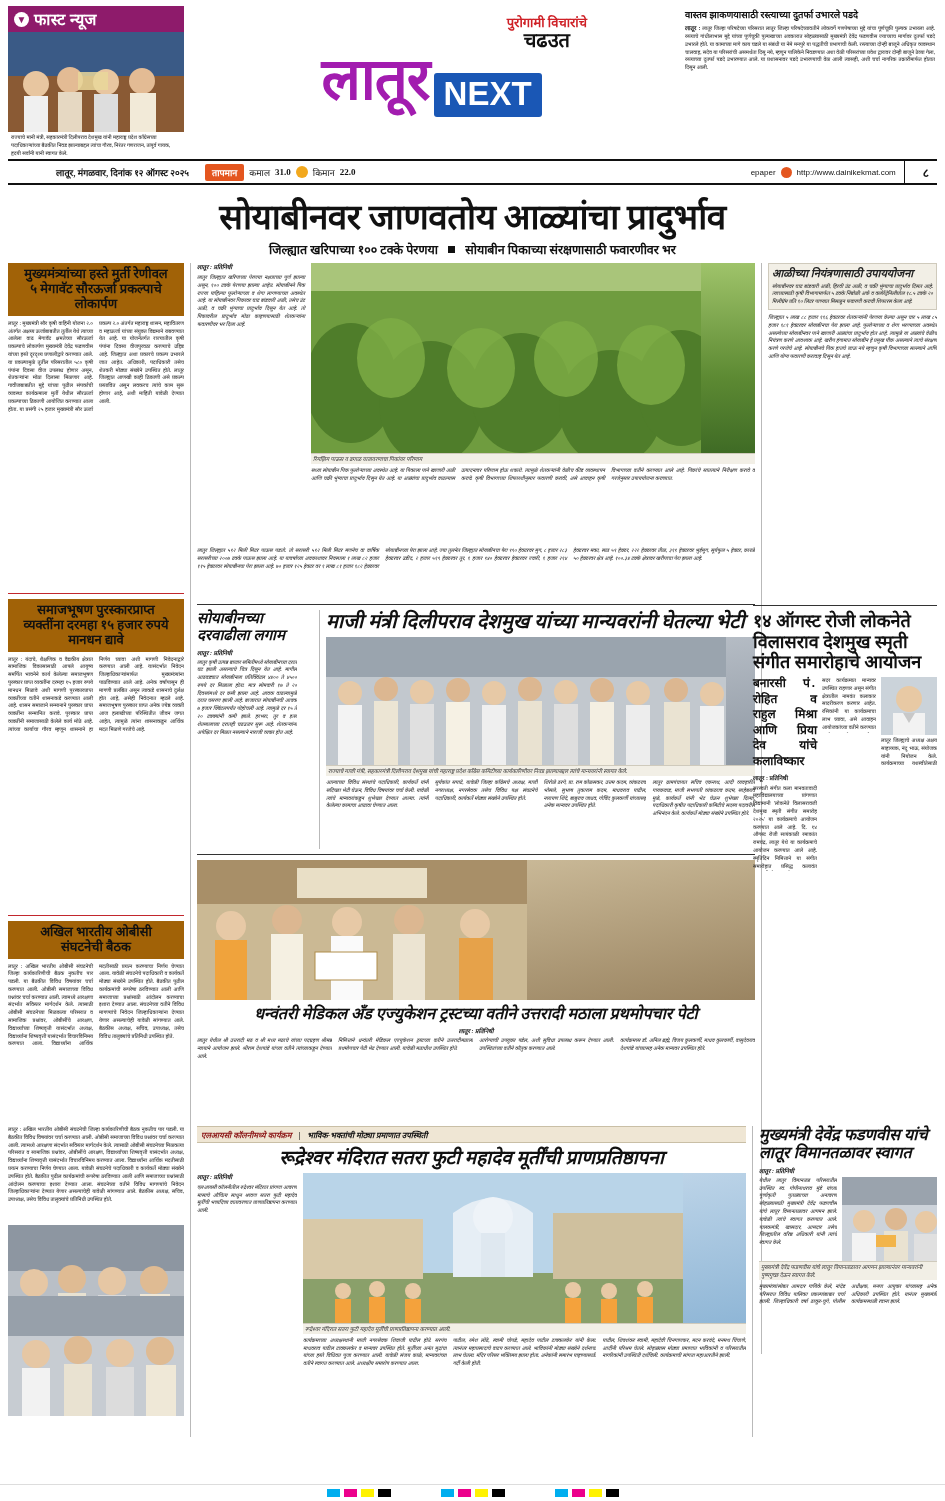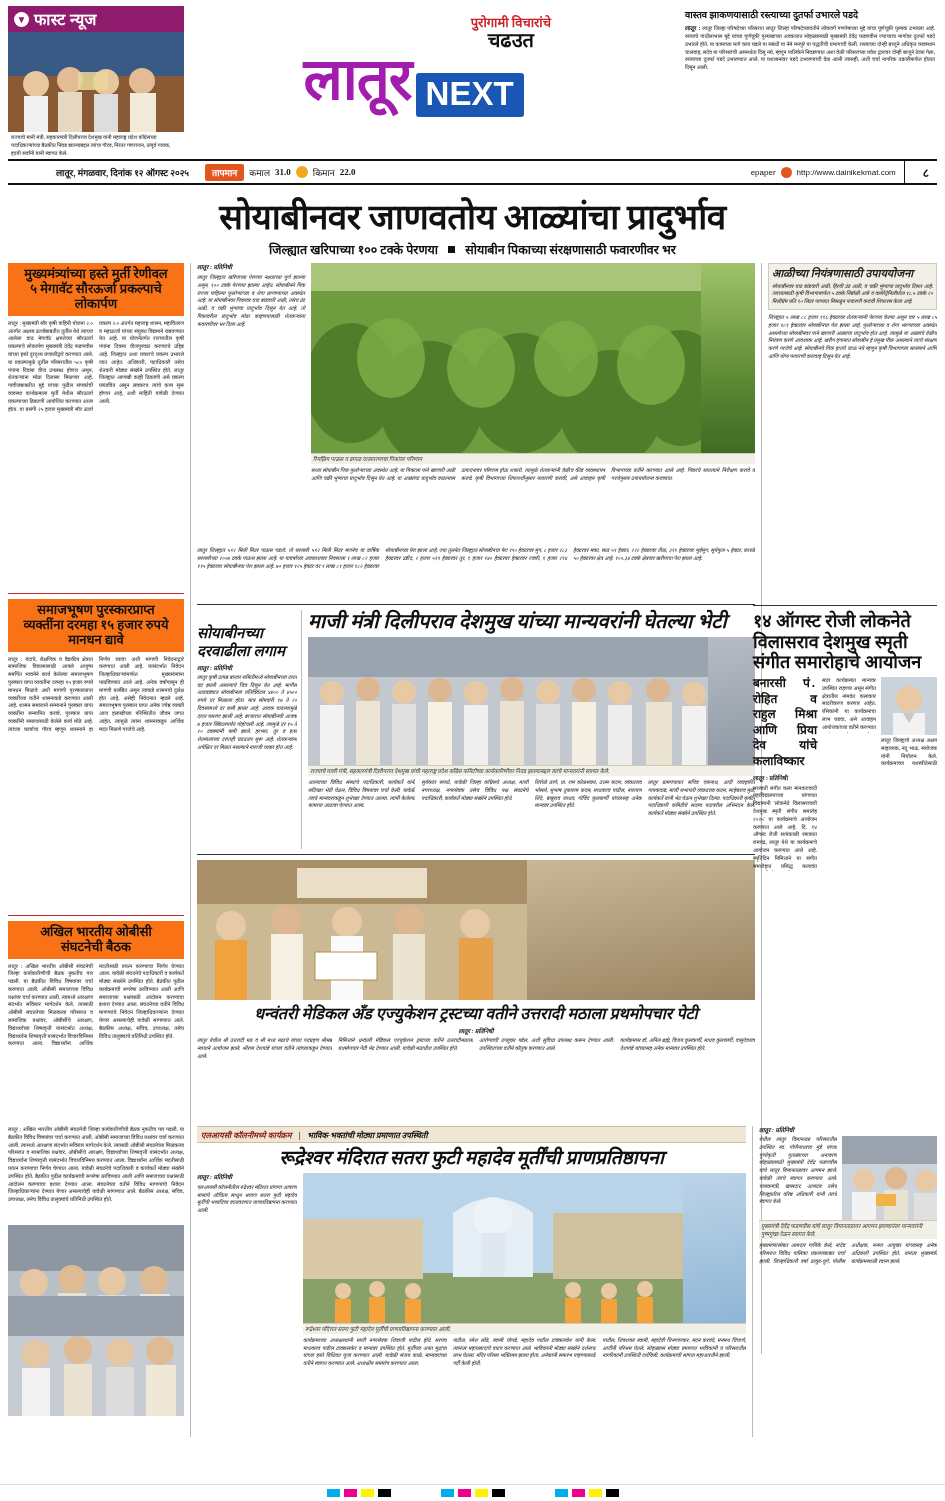--- a/index.html
+++ b/index.html
@@ -28,21 +28,21 @@
   .fn-title{font-size:16px;font-weight:bold;letter-spacing:.3px;}
   .fn-photo{height:100px;background:linear-gradient(160deg,#b9743a,#7d4526 45%,#39527a);position:relative;}
   .fn-cap{font-size:5.2px;line-height:1.5;padding:2px 3px;color:#222;}
 
   .masthead{flex:1;position:relative;display:flex;align-items:center;justify-content:center;}
   .mast-logo{font-size:58px;font-weight:bold;color:#a21caf;letter-spacing:-1px;line-height:1;font-family:"Liberation Serif",serif;}
   .mast-next{display:inline-block;background:#1a57b5;color:#fff;font-family:"Liberation Sans",sans-serif;font-weight:bold;font-size:33px;padding:2px 10px 4px 10px;margin-left:4px;border-radius:3px;position:relative;top:6px;}
   .mast-tag{position:absolute;top:10px;right:92px;text-align:center;color:#cf2127;font-weight:bold;font-size:13px;line-height:1.05;}
   .mast-tag .l2{color:#111;font-size:20px;}
 
-  .topright{width:258px;box-sizing:border-box;padding:2px 2px 0 6px;margin-left:36px;}
+  .topright{width:258px;box-sizing:border-box;padding:2px 2px 0 6px;}
   .tr-head{font-size:9.5px;font-weight:bold;margin:0 0 3px 0;}
 
   
   .strip{display:flex;align-items:center;height:22px;border-top:2px solid #111;border-bottom:2px solid #111;margin-top:3px;font-size:9px;}
   .strip .seg{padding:0 8px;display:flex;align-items:center;gap:5px;height:100%;}
   .strip .date{font-weight:bold;margin-left:40px;}
   .strip .temp-label{background:#e4561f;color:#fff;font-weight:bold;padding:2px 7px;border-radius:2px;font-size:9px;}
   .sun{width:12px;height:12px;border-radius:50%;background:#f2a81d;display:inline-block;}
   .strip .grow{flex:1;}
   .epaper{display:flex;align-items:center;gap:4px;font-family:"Liberation Sans",sans-serif;font-size:8px;}
@@ -54,21 +54,21 @@
   .subhead{text-align:center;font-size:12.5px;font-weight:bold;color:#111;margin-bottom:5px;}
   .subhead .sq{display:inline-block;width:7px;height:7px;background:#111;margin:0 7px;position:relative;top:-1px;}
 
   
   .body-grid{display:flex;gap:6px;}
   .left-col{width:176px;}
   .mid-col{flex:1;}
   .right-col{width:176px;}
 
   .boxhead{font-size:13px;font-weight:bold;line-height:1.15;text-align:center;margin:0 0 4px 0;}
-  .boxhead.pink{background:#f97316;padding:4px 13px;}
+  .boxhead.pink{background:#a16207;padding:4px 13px;}
   .sec-title{font-size:15px;font-weight:bold;line-height:1.15;margin:0 0 4px 0;}
 
   .redrule{border-top:1px solid #c2272d;margin:5px 0;}
   .blackrule{border-top:1px solid #333;margin:5px 0;}
 
   .kicker{background:#efe6d4;border-top:1px solid #c9bfa6;border-bottom:1px solid #c9bfa6;font-size:8px;font-weight:bold;padding:2px 4px;color:#8e1b1b;}
   .kicker .sep{color:#111;margin:0 5px;}
   .kicker .b{color:#111;}
 
   .twocol2{column-count:2;column-gap:6px;}
@@ -226,21 +226,21 @@
             </svg>
           </div>
           <div class="cap">रिमझिम पाऊस व ढगाळ वातावरणाचा पिकांवर परिणाम</div>
           <div class="tiny threecol" style="height:78px;overflow:hidden;margin-top:3px;">सध्या सोयाबीन पिक फुलोऱ्याच्या अवस्थेत आहे. या पिकाला पाने खाणारी अळी आणि चक्री भुंग्याचा प्रादुर्भाव दिसून येत आहे. या अळ्यांचा प्रादुर्भाव वाढल्यास उत्पादनावर परिणाम होऊ शकतो. त्यामुळे शेतकऱ्यांनी वेळीच कीड व्यवस्थापन करावे. कृषी विभागाच्या शिफारशीनुसार फवारणी करावी, असे आवाहन कृषी विभागाच्या वतीने करण्यात आले आहे. पिकांचे सातत्याने निरीक्षण करावे व गरजेनुसार उपाययोजना कराव्यात.</div>
         </div>
       </div>
       <div class="tiny threecol" style="height:52px;overflow:hidden;margin-top:2px;">लातूर जिल्ह्यात ५९२ मिली मिटर पाऊस पडतो. तो सरासरी ५९२ मिली मिटर मणनेच वा वार्षिक सरासरीच्या २००७ टक्के पाऊस झाला आहे. या यावर्षाच्या अवकाशावर निवसाला १ लाख ८२ हजार ११५ हेक्टरवर सोयाबीनचा पेरा झाला आहे. ७० हजार १२५ हेक्टर वर १ लाख ८१ हजार १८२ हेक्टरवर सोयाबीनच्या पेरा झाला आहे. ज्या तुलनेत जिल्ह्यात सोयाबीनचा पेरा ९९० हेक्टरवर मुग, ८ हजार २८३ हेक्टरवर उडीद, २ हजार ५१९ हेक्टरवर तूर, १ हजार ९४० हेक्टरवर हेक्टरवर ज्वारी, १ हजार २१४ हेक्टरवर मका, साठ ५९ हेक्टर, २२२ हेक्टरवर तीळ, ३१९ हेक्टरवर भुईमूग, सूर्यफूल ५ हेक्टर, कारळे ५० हेक्टरवर क्षेत्र आहे. १००.३४ टक्के क्षेत्रावर खरीपाचा पेरा झाला आहे.</div>
 
       <div class="blackrule"></div>
 
-      <div style="display:flex;gap:4px;align-items:center;">
+      <div style="display:flex;gap:22px;">
         <div style="width:100px;">
           <div class="sec-title">सोयाबीनच्या दरवाढीला लगाम</div>
           <div class="byline">लातूर : प्रतिनिधी</div>
           <div class="tiny" style="height:160px;overflow:hidden;">लातूर कृषी उत्पन्न बाजार समितीमध्ये सोयाबीनच्या दरात घट झाली असल्याचे चित्र दिसून येत आहे. मागील आठवड्यात सोयाबीनला प्रतिक्विंटल ४४०० ते ४५०० रुपये दर मिळाला होता. मात्र सोमवारी १७ ते २० दिवसांमध्ये दर कमी झाला आहे. आवक वाढल्यामुळे दरात घसरण झाली आहे. बाजारात सोयाबीनची आवक ७ हजार क्विंटलपर्यंत पोहोचली आहे. त्यामुळे दर १५ ते २० टक्क्यांनी कमी झाले. हरभरा, तूर व इतर शेतमालाच्या दरातही चढउतार सुरू आहे. शेतकऱ्यांना अपेक्षित दर मिळत नसल्याने नाराजी व्यक्त होत आहे.</div>
         </div>
         <div style="flex:1;" class="rule-v" style2="">
           <div style="padding-left:6px;">
             <div class="headbar-red">माजी मंत्री दिलीपराव देशमुख यांच्या मान्यवरांनी घेतल्या भेटी</div>
             <div class="imgbox ph-group" style="height:128px;margin-top:4px;">
               <svg width="400" height="128" viewBox="0 0 400 128" preserveAspectRatio="none">
@@ -419,20 +419,21 @@
                 <div class="tiny" style="flex:1;height:100px;overflow:hidden;">पाटील, रमेश लोंढे, स्वामी चोपडे, महादेव पाटील टाक्कलकेर यांनी केला. त्यानंतर महाप्रसादाचे वाटप करण्यात आले. भाविकांनी मोठ्या संख्येने दर्शनाचा लाभ घेतला. मंदिर परिसर भक्तिमय झाला होता. अनेकांनी समारंभ पाहण्यासाठी गर्दी केली होती.</div>
                 <div class="tiny" style="flex:1;height:100px;overflow:hidden;">पाटील, शिवशंकर स्वामी, महादेवी चिनगाणकर, मदन करवंदे, मनमथ चिंचाणे, आदींनी परिश्रम घेतले. सोहळ्यास मोठ्या प्रमाणात भाविकांनी व परिसरातील नागरिकांनी उपस्थिती दर्शविली. कार्यक्रमाची सांगता महाआरतीने झाली.</div>
               </div>
             </div>
           </div>
         </div>
       </div>
 
       <div style="width:184px;" class="rule-v">
         <div style="padding-left:6px;">
+          <div class="sec-title" style="font-size:16px;">मुख्यमंत्री देवेंद्र फडणवीस यांचे लातूर विमानतळावर स्वागत</div>
           <div class="byline">लातूर : प्रतिनिधी</div>
           <div style="display:flex;gap:5px;margin-top:2px;">
             <div class="tiny" style="width:78px;height:84px;overflow:hidden;">येथील लातूर विमानतळ परिसरातील उपस्थित स्व. गोपीनाथराव मुंडे यांच्या पूर्णाकृती पुतळ्याच्या अनावरण सोहळ्यासाठी मुख्यमंत्री देवेंद्र फडणवीस यांचे लातूर विमानतळावर आगमन झाले. यावेळी त्यांचे स्वागत करण्यात आले. पालकमंत्री, खासदार, आमदार तसेच जिल्ह्यातील वरिष्ठ अधिकारी यांनी त्यांचे स्वागत केले.</div>
             <div class="imgbox" style="flex:1;height:84px;">
               <svg width="96" height="84" viewBox="0 0 96 84" preserveAspectRatio="none">
                 <rect width="96" height="84" fill="#cdd3da"></rect>
                 <rect width="96" height="28" fill="#9aa3ad"></rect>
                 <circle cx="22" cy="44" r="11" fill="#e8c9a4"></circle>
                   <rect x="10" y="56" width="24" height="28" fill="#f3f3f3"></rect>
                 <circle cx="54" cy="42" r="11" fill="#ddb891"></circle>

